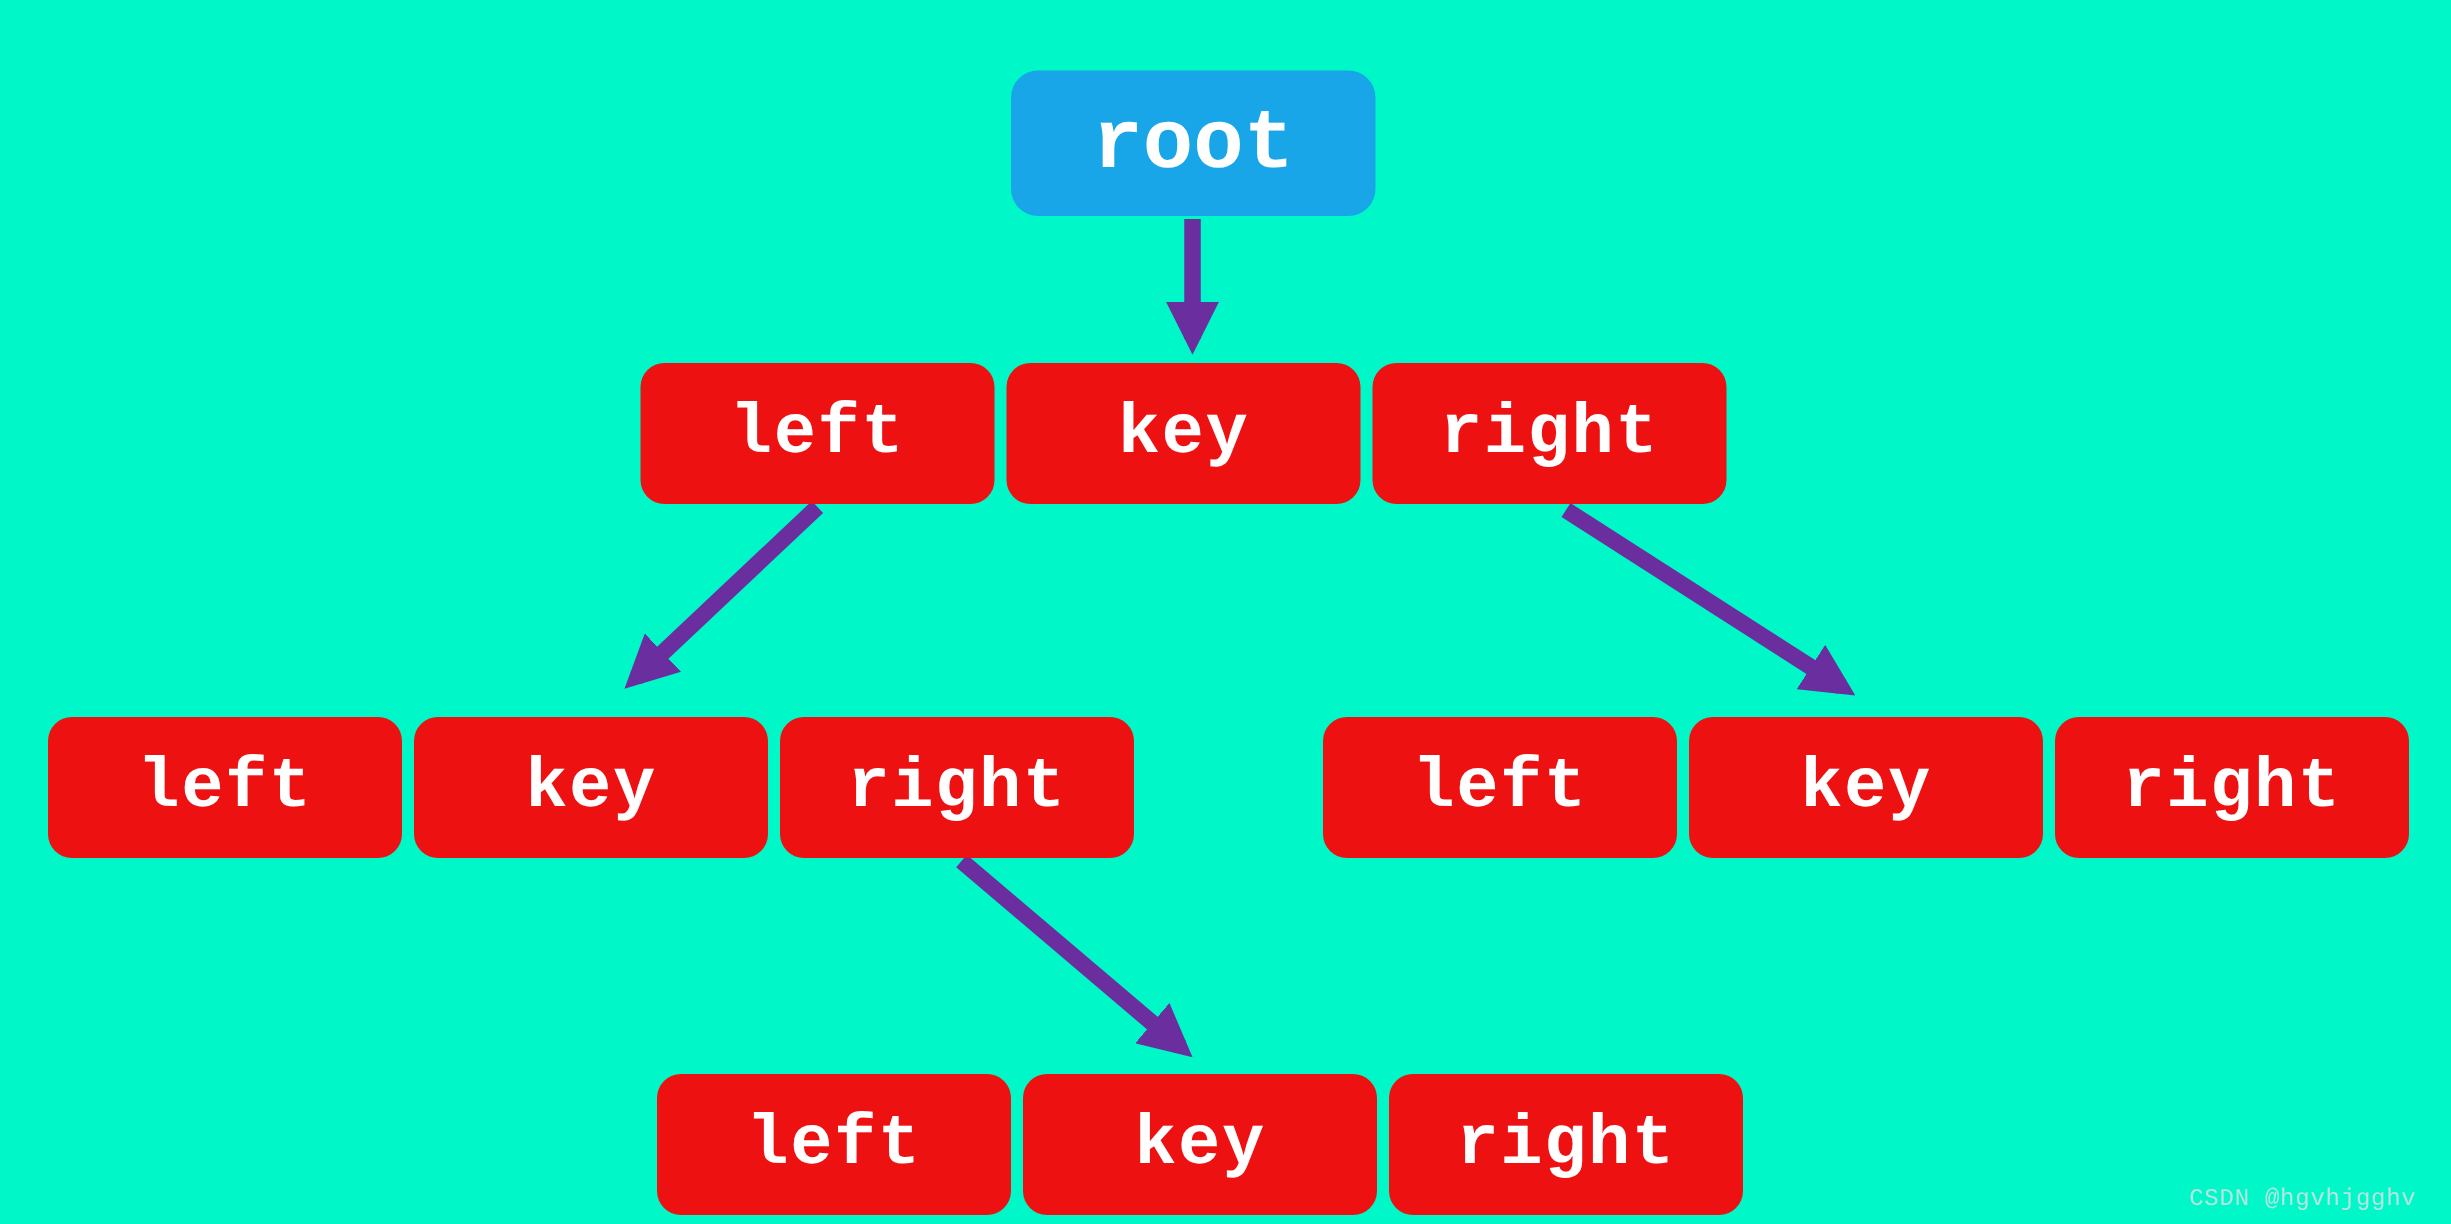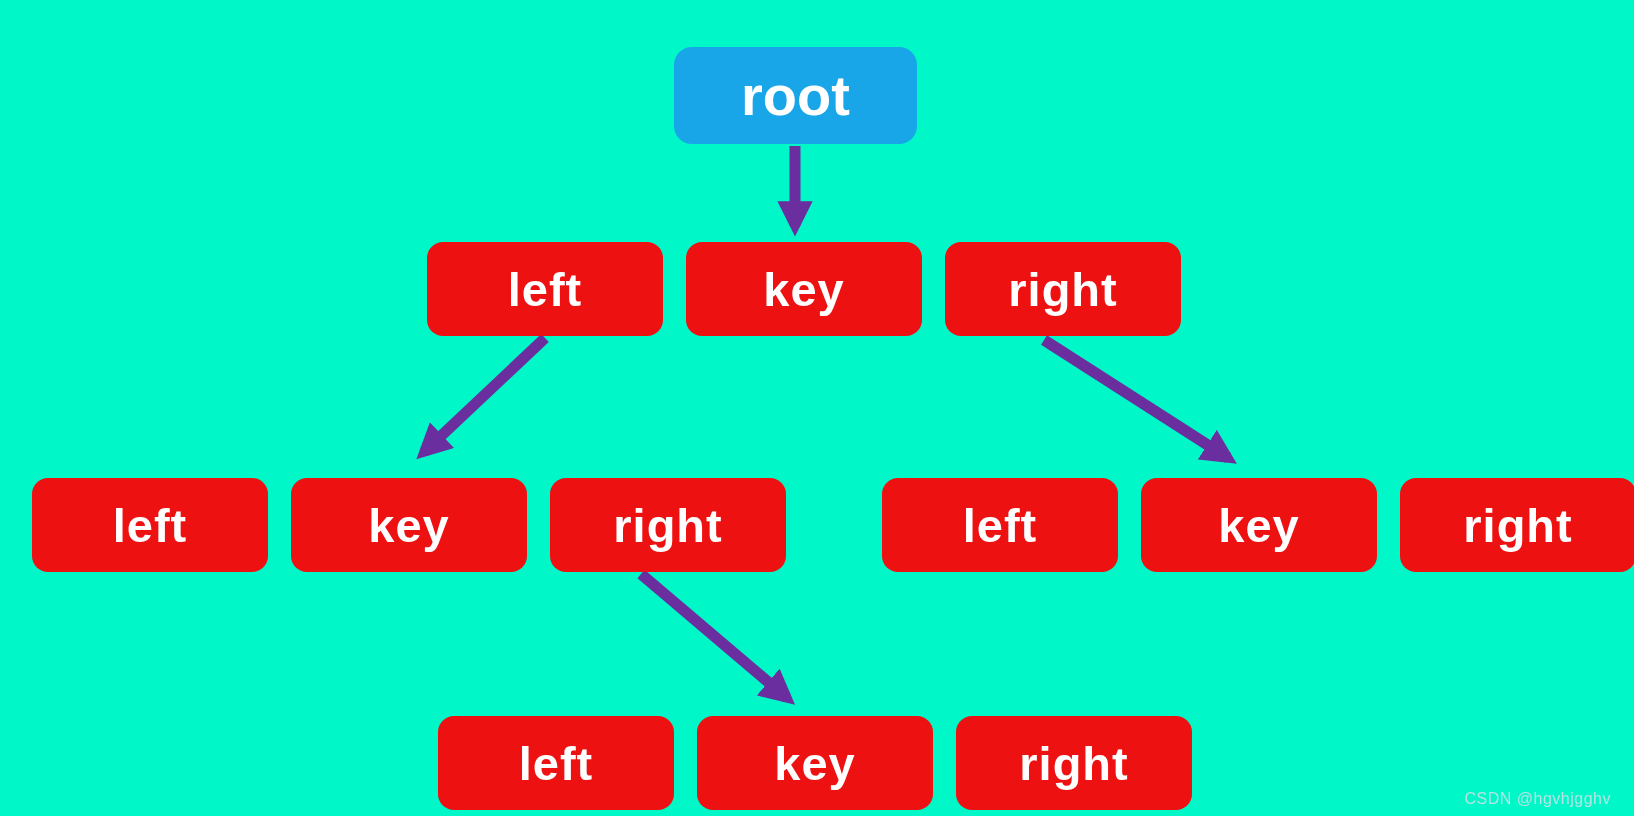--- a/index.html
+++ b/index.html
@@ -13,20 +13,21 @@
   *{margin:0;padding:0;box-sizing:border-box;}
   html,body{width:1634px;height:816px;overflow:hidden;}
   body{
     font-family:"Liberation Sans", sans-serif;
     background:var(--background);
   }
   .canvas{
     position:relative;
     width:1634px;height:816px;
     background:var(--background);
+    font-family:Liberation Mono, monospace;
   }
   .edges{
     position:absolute;left:0;top:0;width:1634px;height:816px;
     pointer-events:none;
   }
   .edge{
     stroke:var(--arrow-purple);
     stroke-width:11;
     fill:none;
   }
@@ -36,21 +37,21 @@
     color:var(--text-white);
   }
   .root-node{
     left:674px;top:47px;width:243px;height:97px;
     background:var(--node-blue);
     border-radius:18px;
     font-size:56px;font-weight:700;
   }
   .group{
     position:absolute;
-    display:flex;gap:23px;
+    display:flex;gap:8px;
   }
   .cell{
     width:236px;height:94px;
     background:var(--node-red);
     border-radius:16px;
     display:flex;align-items:center;justify-content:center;
     color:var(--text-white);
     font-size:47px;font-weight:600;
     letter-spacing:1px;
   }

